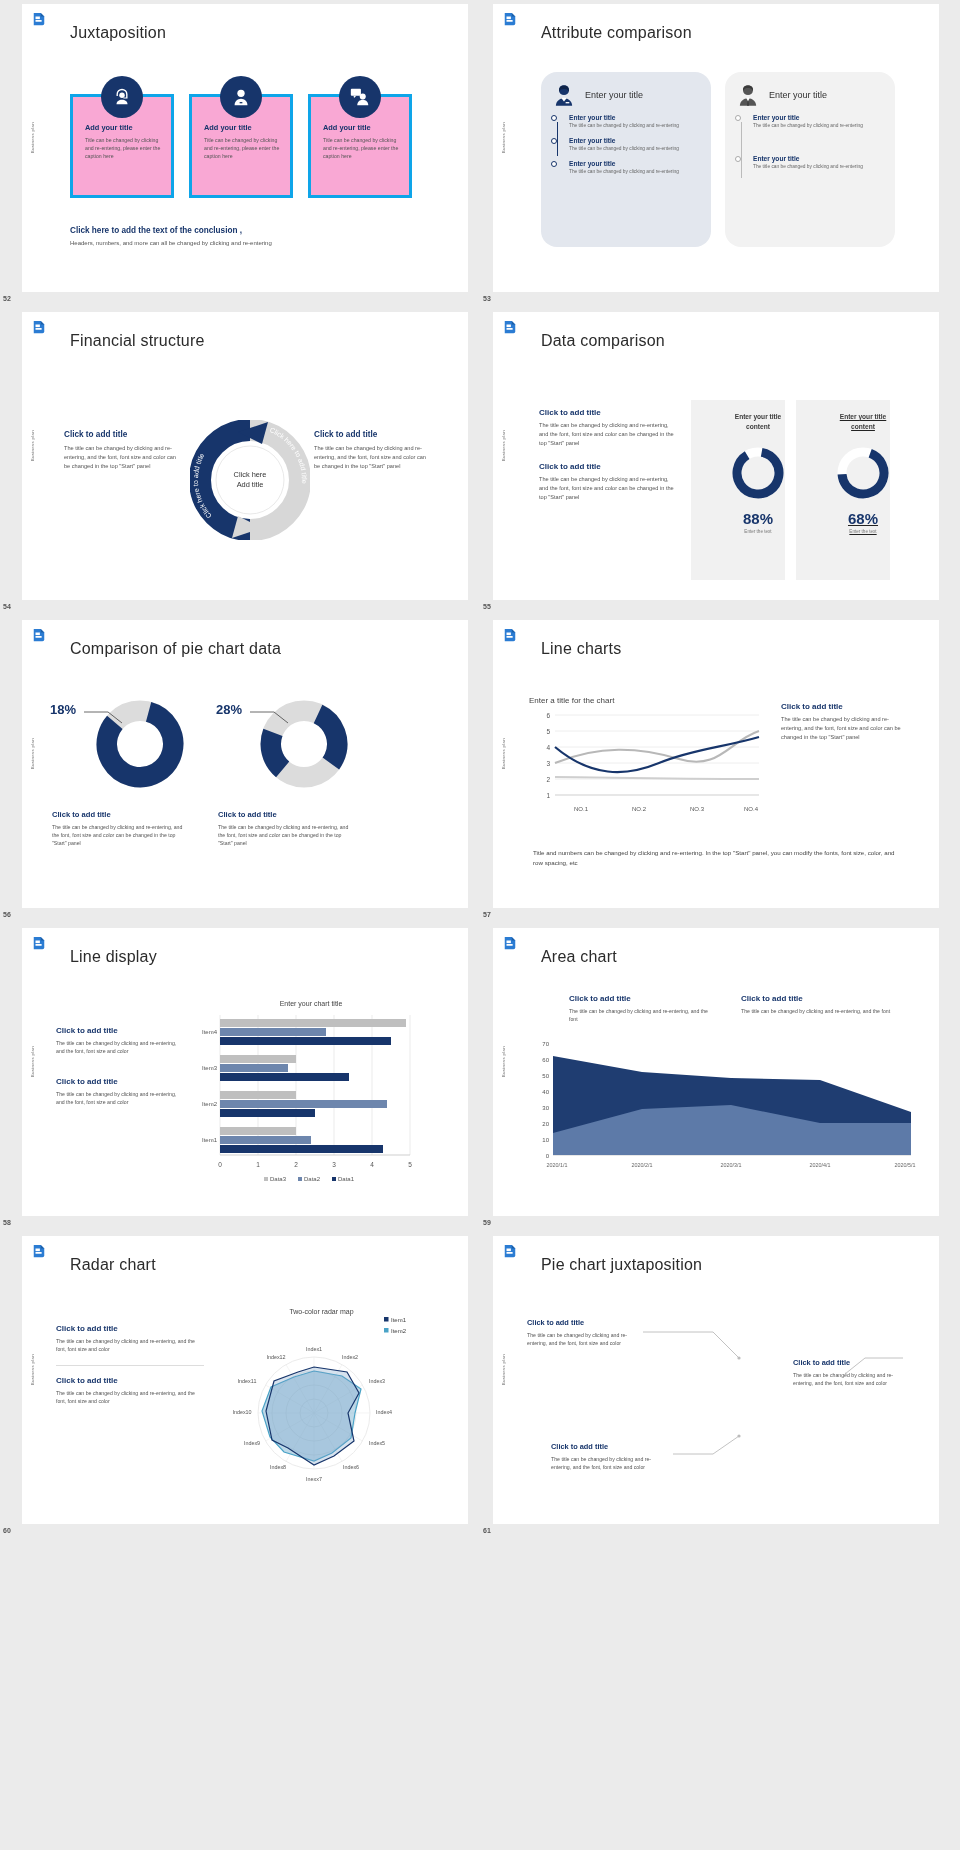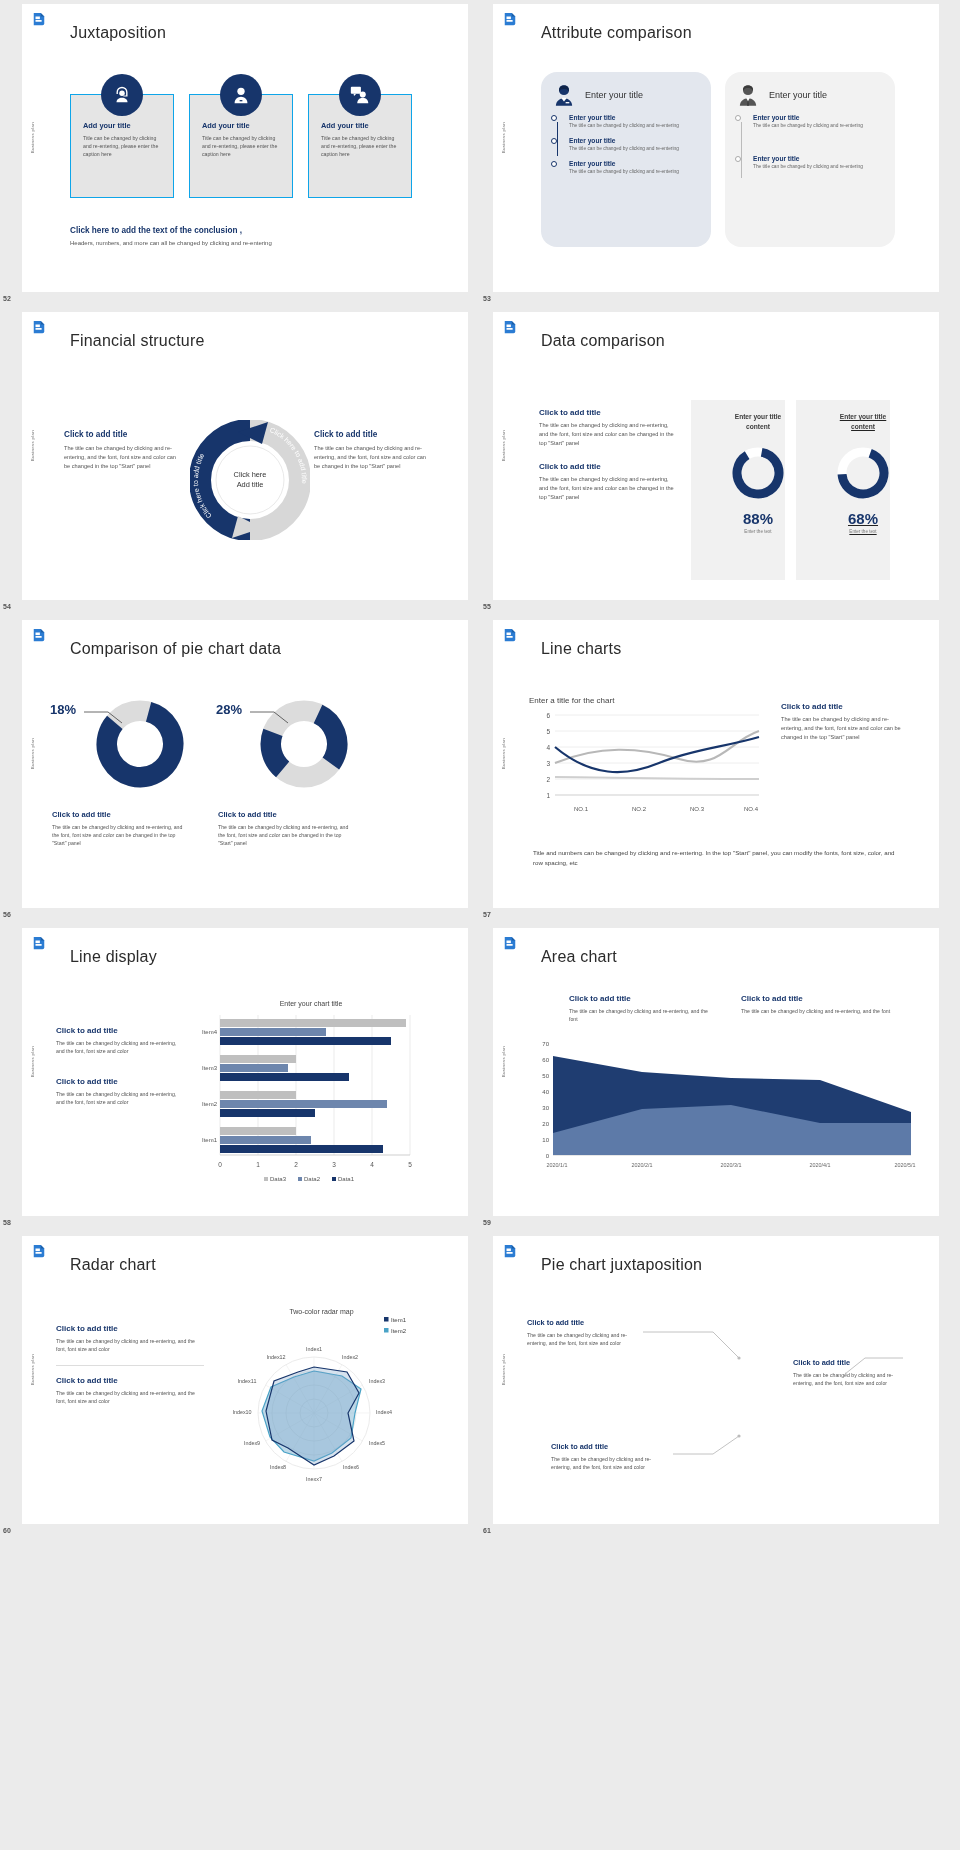--- a/index.html
+++ b/index.html
@@ -31,21 +31,21 @@
   }
   .stitle {
     position:absolute; left:48px; top:20px;
     font-size:16px; font-weight:400; color:#2b2b2b; letter-spacing:.2px;
   }
   .tiny { font-size:5.2px; line-height:1.55; color:#555; }
   .sm { font-size:5.6px; line-height:1.6; color:#555; }
 
   
   .s52-cards { position:absolute; left:48px; top:90px; display:flex; gap:15px; }
-  .s52-card { width:104px; height:104px; border:1px solid #0ea5e9; background:#e5e5e5;
+  .s52-card { width:104px; height:104px; border:3px solid #0ea5e9; background:#f9a8d4;
               padding:26px 10px 8px 12px; position:relative; }
   .s52-icon { position:absolute; left:50%; top:-21px; transform:translateX(-50%);
               width:42px; height:42px; border-radius:50%; background:#17356b;
               display:flex; align-items:center; justify-content:center; }
   .s52-card h4 { margin:0 0 4px 0; font-size:7.4px; color:#17356b; font-weight:bold; }
   .s52-concl { position:absolute; left:48px; top:222px; }
   .s52-concl .h { font-size:8.2px; font-weight:bold; color:#17356b; }
   .s52-concl .p { font-size:6px; color:#555; margin-top:5px; }
 
   

